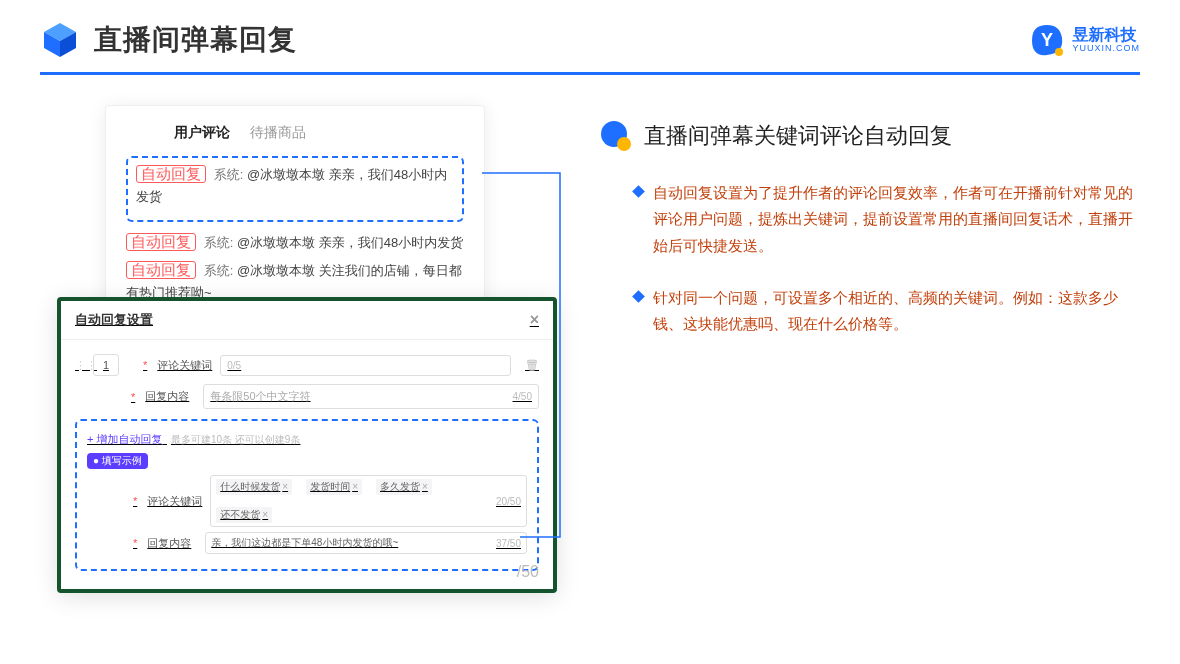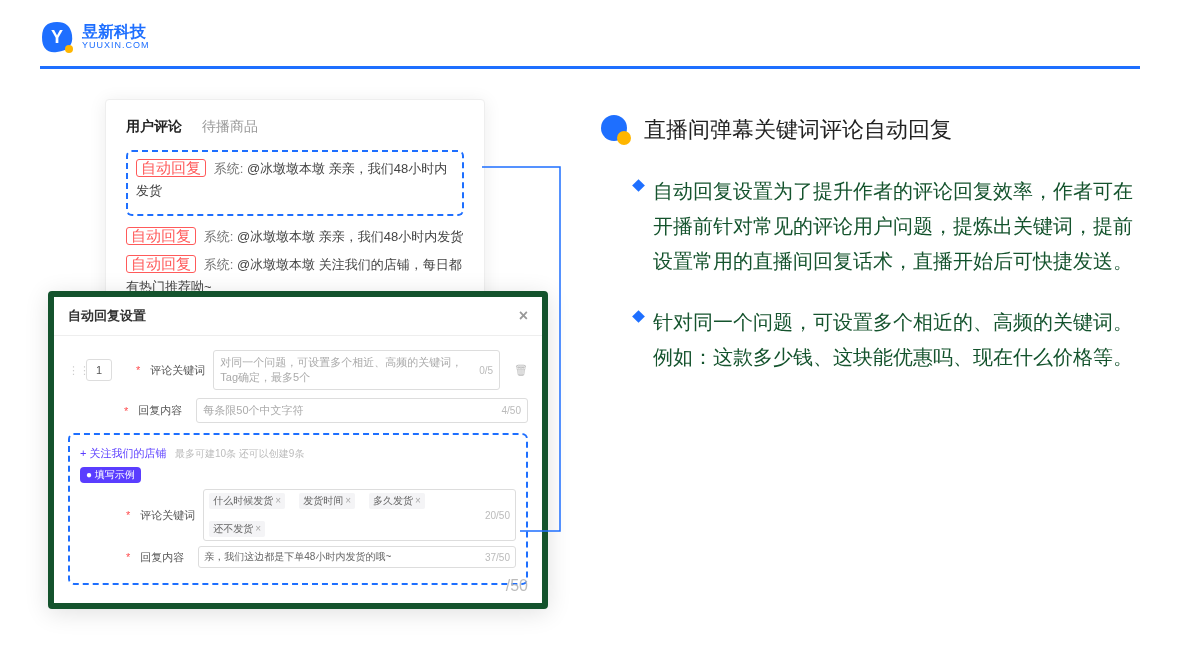--- a/index.html
+++ b/index.html
@@ -58,21 +58,21 @@
       background: #fff;
       border: 1px solid #eee;
       box-shadow: 0 2px 18px rgba(0,0,0,0.08);
       border-radius: 4px;
       padding: 18px 20px 60px 20px;
       margin-left: 65px;
       width: 380px;
       position: relative;
       z-index: 1;
     }
-    .tabs { display: flex; gap: 20px; margin-bottom: 14px; }
+    .tabs { display: flex; gap: 20px; margin-bottom: 14px; margin-left: 48px; }
     .tab { font-size: 14px; color: #999; cursor: pointer; }
     .tab.active { color: #222; font-weight: bold; }
     .highlight-box {
       border: 2px dashed #1e6fff;
       border-radius: 6px;
       padding: 6px 8px;
       margin-bottom: 10px;
     }
     .comment-line {
       font-size: 13px;
@@ -88,27 +88,28 @@
       padding: 0 4px;
       border-radius: 3px;
       margin-right: 4px;
       line-height: 16px;
     }
     .grey { color: #777; }
     
     .modal {
       position: absolute;
       top: 192px;
-      left: 8px;
+      left: 17px;
       width: 500px;
       background: #fff;
-      border: 6px solid #14532d;
+      border: 4px solid #14532d;
       box-shadow: 0 4px 24px rgba(0,0,0,0.12);
       border-radius: 4px;
       z-index: 2;
+      text-decoration: underline;
     }
     .modal-header {
       display: flex;
       justify-content: space-between;
       align-items: center;
       padding: 10px 14px;
       border-bottom: 1px solid #eee;
       font-size: 13px;
       font-weight: bold;
       color: #333;
@@ -214,36 +215,46 @@
       padding-left: 34px;
     }
     .bullet-diamond {
       width: 9px; height: 9px;
       background: #1e6fff;
       transform: rotate(45deg);
       margin-top: 7px;
       flex-shrink: 0;
     }
     .bullet-text {
-      font-size: 20px;
+      font-size: 15px;
       line-height: 1.75;
-      color: #14532d;
+      color: #c2410c;
     }
     .stray-count {
       position: absolute;
       bottom: 8px;
       right: 14px;
       font-size: 16px;
       color: #bbb;
     }
   </style>
 </head>
 <body>
 
 <div class="header">
+  <div class="header-left">
+    <div class="cube-icon">
+      <svg viewBox="0 0 40 40" width="40" height="40">
+        <polygon points="20,3 36,12 20,21 4,12" fill="#4da0ff"></polygon>
+        <polygon points="4,12 20,21 20,37 4,28" fill="#1e6fff"></polygon>
+        <polygon points="36,12 20,21 20,37 36,28" fill="#0b4fd6"></polygon>
+      </svg>
+    </div>
+    <div class="page-title">直播间弹幕回复</div>
+  </div>
   <div class="logo">
     <svg width="34" height="34" viewBox="0 0 34 34">
       <path d="M17 2 Q30 2 32 15 Q34 30 17 32 Q2 34 2 17 Q2 2 17 2 Z" fill="#1e6fff"></path>
       <text x="17" y="23" text-anchor="middle" fill="#fff" font-size="18" font-weight="bold">Y</text>
       <circle cx="29" cy="29" r="4" fill="#ffb600"></circle>
     </svg>
     <div class="logo-text">
       <span class="logo-cn">昱新科技</span>
       <span class="logo-en">YUUXIN.COM</span>
     </div>
@@ -288,38 +299,37 @@
       </div>
       <div class="modal-body">
 
         <div class="form-row">
           <span class="drag-handle">⋮⋮</span>
           <div class="num-box">1</div>
           <span style="width:8px"></span>
           <span class="red-dot">*</span>
           <span class="field-label">评论关键词</span>
           <div class="text-input">
-            <span>对同一个问题，可设置多个相近、高频的关键词，Tag确定，最多5个</span>
             <span class="char-count">0/5</span>
           </div>
           <span class="trash">🗑</span>
         </div>
 
         <div class="form-row" style="padding-left:56px;">
           <span class="red-dot">*</span>
           <span class="field-label">回复内容</span>
           <div class="text-input">
             <span>每条限50个中文字符</span>
             <span class="char-count">4/50</span>
           </div>
         </div>
 
         <div class="highlight-area">
           <div>
-            <span class="add-link">+ 关注我们的店铺</span>
+            <span class="add-link">+ 增加自动回复</span>
             <span class="hint">最多可建10条 还可以创建9条</span>
           </div>
           <div class="example-pill">● 填写示例</div>
 
           <div class="example-row" style="padding-left:46px;">
             <span class="red-dot">*</span>
             <span class="field-label">评论关键词</span>
             <div class="example-input">
               <div class="example-tags">
                 <span class="tag"><span>什么时候发货</span><span class="x">×</span></span>

